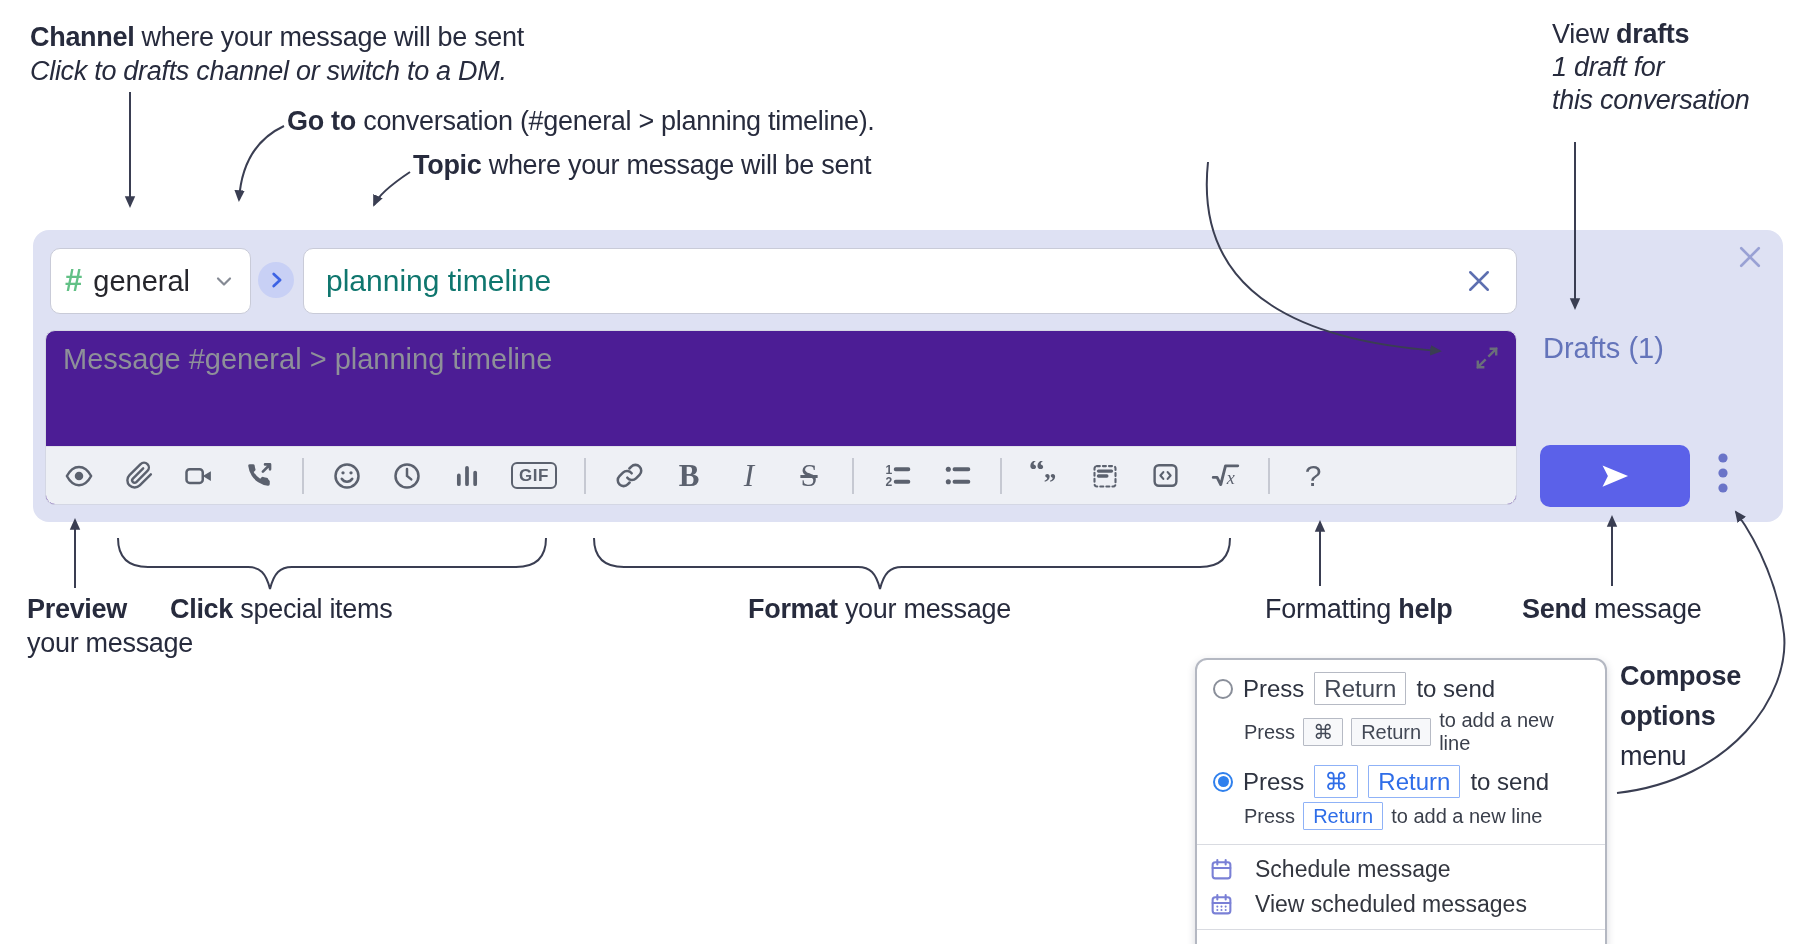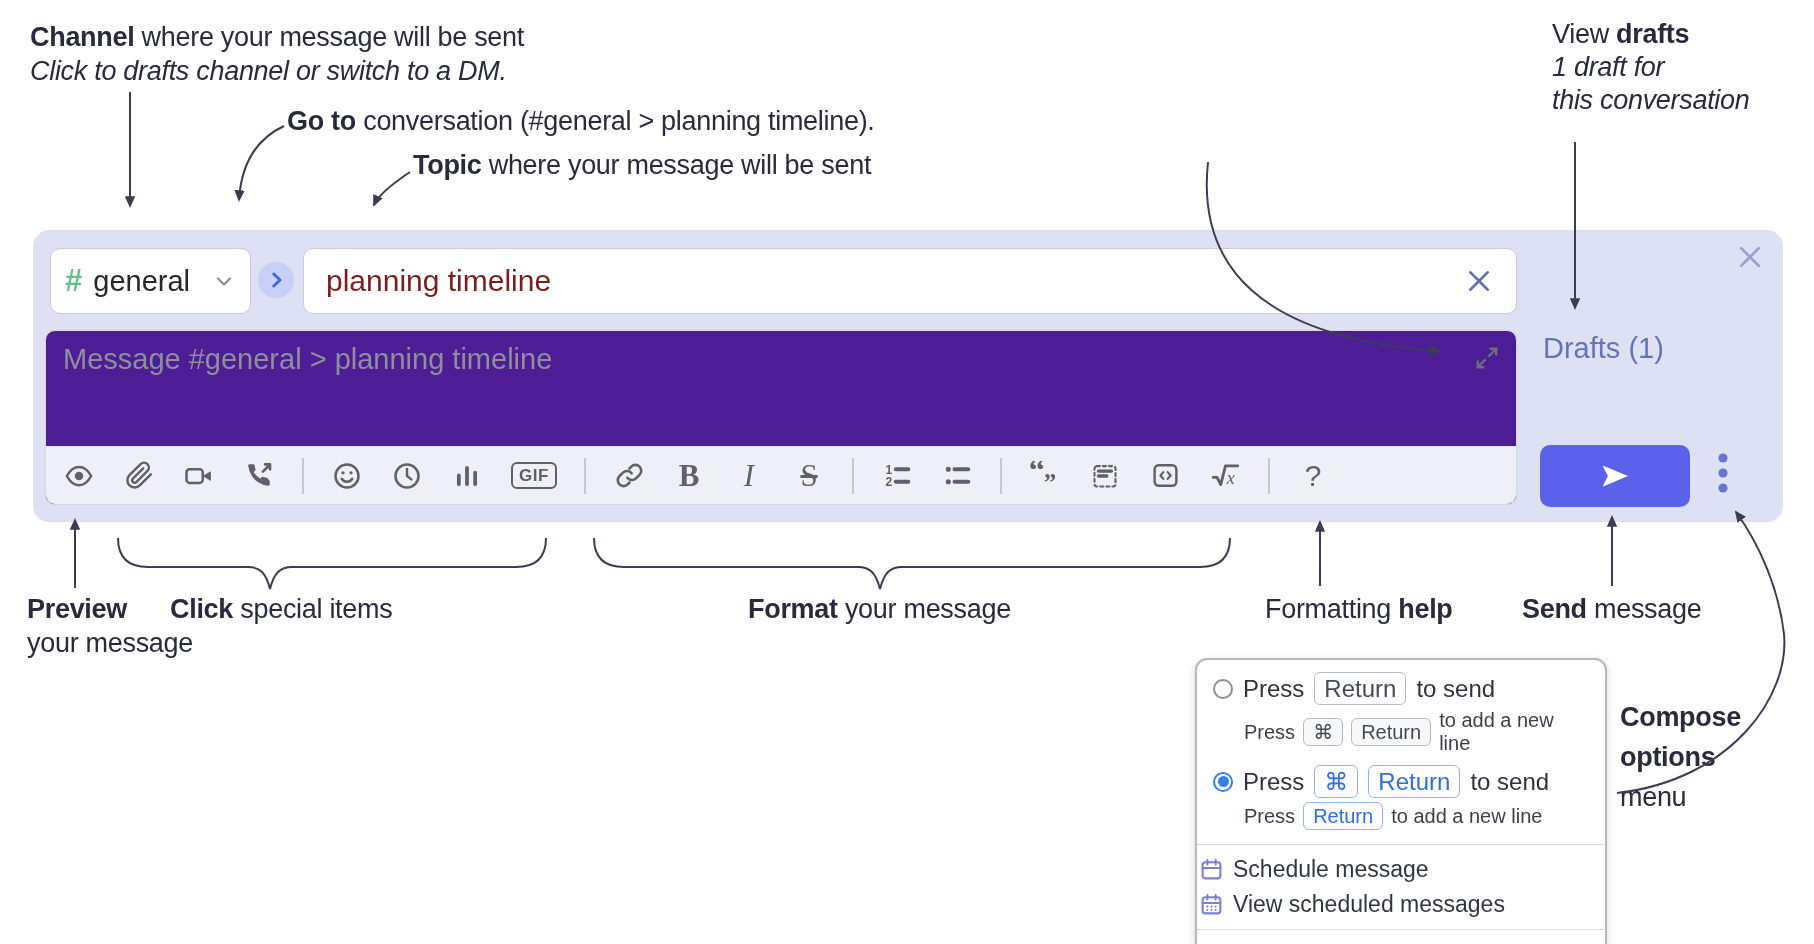--- a/index.html
+++ b/index.html
@@ -12,21 +12,21 @@
   .ann .it{font-style:italic;}
   
   .compose{left:33px;top:230px;width:1750px;height:292px;background:#dee1f3;border-radius:16px;}
   .whitebox{background:#fff;border:1.5px solid #c9cbd8;border-radius:10px;box-sizing:border-box;}
   .chan{left:17px;top:18px;width:201px;height:66px;display:flex;align-items:center;padding:0 14px;cursor:pointer;}
   .hash{color:#62c186;font-weight:700;font-size:31px;}
   .chan-name{font-size:29px;color:#26262c;margin-left:11px;}
   .goto-circle{left:225px;top:32px;width:36px;height:36px;border-radius:50%;background:#c8d0f5;
     display:flex;align-items:center;justify-content:center;}
   .topic{left:270px;top:18px;width:1214px;height:66px;display:flex;align-items:center;padding:0 22px;}
-  .topic-text{font-size:30px;color:#7f1d1d;flex:1;}
+  .topic-text{font-size:30px;color:#0f766e;flex:1;}
   .msgbox{left:12px;top:100px;width:1472px;height:175px;background:#4c1d95;border:1.5px solid #d4d7e4;
     border-radius:10px;box-sizing:border-box;}
   .placeholder{left:17px;top:12px;font-size:29px;color:#8e9099;}
   .tbar{position:absolute;left:0;right:0;bottom:0;height:58px;background:#eef0f5;border-top:1.5px solid #dfe1ea;
     border-radius:0 0 9px 9px;display:flex;align-items:center;padding:0 16px;gap:26px;box-sizing:border-box;}
   .tb{width:34px;height:42px;display:flex;align-items:center;justify-content:center;flex:0 0 auto;cursor:pointer;}
   .tb svg{display:block;}
   .tdiv{width:2px;height:36px;background:#c6c9d2;flex:0 0 auto;}
   .glyph{font-family:"Liberation Serif",serif;font-size:31px;color:#5b616e;line-height:1;}
   .glyph.b{font-weight:700;}
@@ -41,25 +41,25 @@
   .dots{left:1680px;top:218px;cursor:pointer;}
   .closex{left:1702px;top:12px;cursor:pointer;}
   
   .popup{left:1195px;top:658px;width:412px;background:#fff;border:2px solid #b4b8c2;border-radius:12px;
     box-shadow:0 3px 8px rgba(40,44,70,.18);box-sizing:border-box;padding:9px 0;z-index:5;}
   .opt-row{display:flex;align-items:center;gap:10px;padding:3px 16px;font-size:24px;color:#2e3340;}
   .opt-sub{display:flex;align-items:center;gap:8px;padding:1px 16px 7px 47px;font-size:20px;color:#3a3f4b;}
   .radio{width:20px;height:20px;border-radius:50%;border:2px solid #8a8f9a;box-sizing:border-box;flex:0 0 auto;cursor:pointer;}
   .radio.sel{border-color:#2f80ed;position:relative;}
   .radio.sel::after{content:'';position:absolute;inset:2.5px;border-radius:50%;background:#2f80ed;}
-  .key{border:1.5px solid #b6bac4;border-radius:6px;padding:0 9px;background:#fff;color:#434956;line-height:1.3;text-align:center;}
+  .key{border:1.5px solid #b6bac4;border-radius:1px;padding:0 9px;background:#fff;color:#434956;line-height:1.3;text-align:center;}
   .key.sm{background:#f7f8fa;}
   .key.blue{border-color:#8fb2f7;color:#2e6de8;background:#fff;}
   .pdiv{height:0;border-top:1.5px solid #d9dbe1;margin:7px 0;}
-  .pitem{display:flex;align-items:center;gap:9px;padding:4px 2px;font-size:23px;color:#33363f;cursor:pointer;}
+  .pitem{display:flex;align-items:center;gap:21px;padding:4px 12px;font-size:23px;color:#33363f;cursor:pointer;}
   .pitem svg{flex:0 0 auto;}
   
   .overlay{left:0;top:0;pointer-events:none;z-index:9;}
 </style>
 </head>
 <body>
 
 <div class="canvas">
 
   <div class="abs ann" style="left:30px;top:20px;">
@@ -251,21 +251,21 @@
   </div>
   <div class="abs ann" style="left:748px;top:592px;">
     <b>Format</b><span> your message</span>
   </div>
   <div class="abs ann" style="left:1265px;top:592px;">
     <span>Formatting </span><b>help</b>
   </div>
   <div class="abs ann" style="left:1522px;top:592px;">
     <b>Send</b><span> message</span>
   </div>
-  <div class="abs ann" style="left:1620px;top:656px;line-height:40px;margin-top:41px;">
+  <div class="abs ann" style="left:1620px;top:656px;line-height:40px;">
     <div><b>Compose</b></div>
     <div><b>options</b></div>
     <div>menu</div>
   </div>
 
   <div class="abs popup">
     <div class="opt-row">
       <span class="radio"></span>
       <span>Press</span>
       <span class="key">Return</span>

